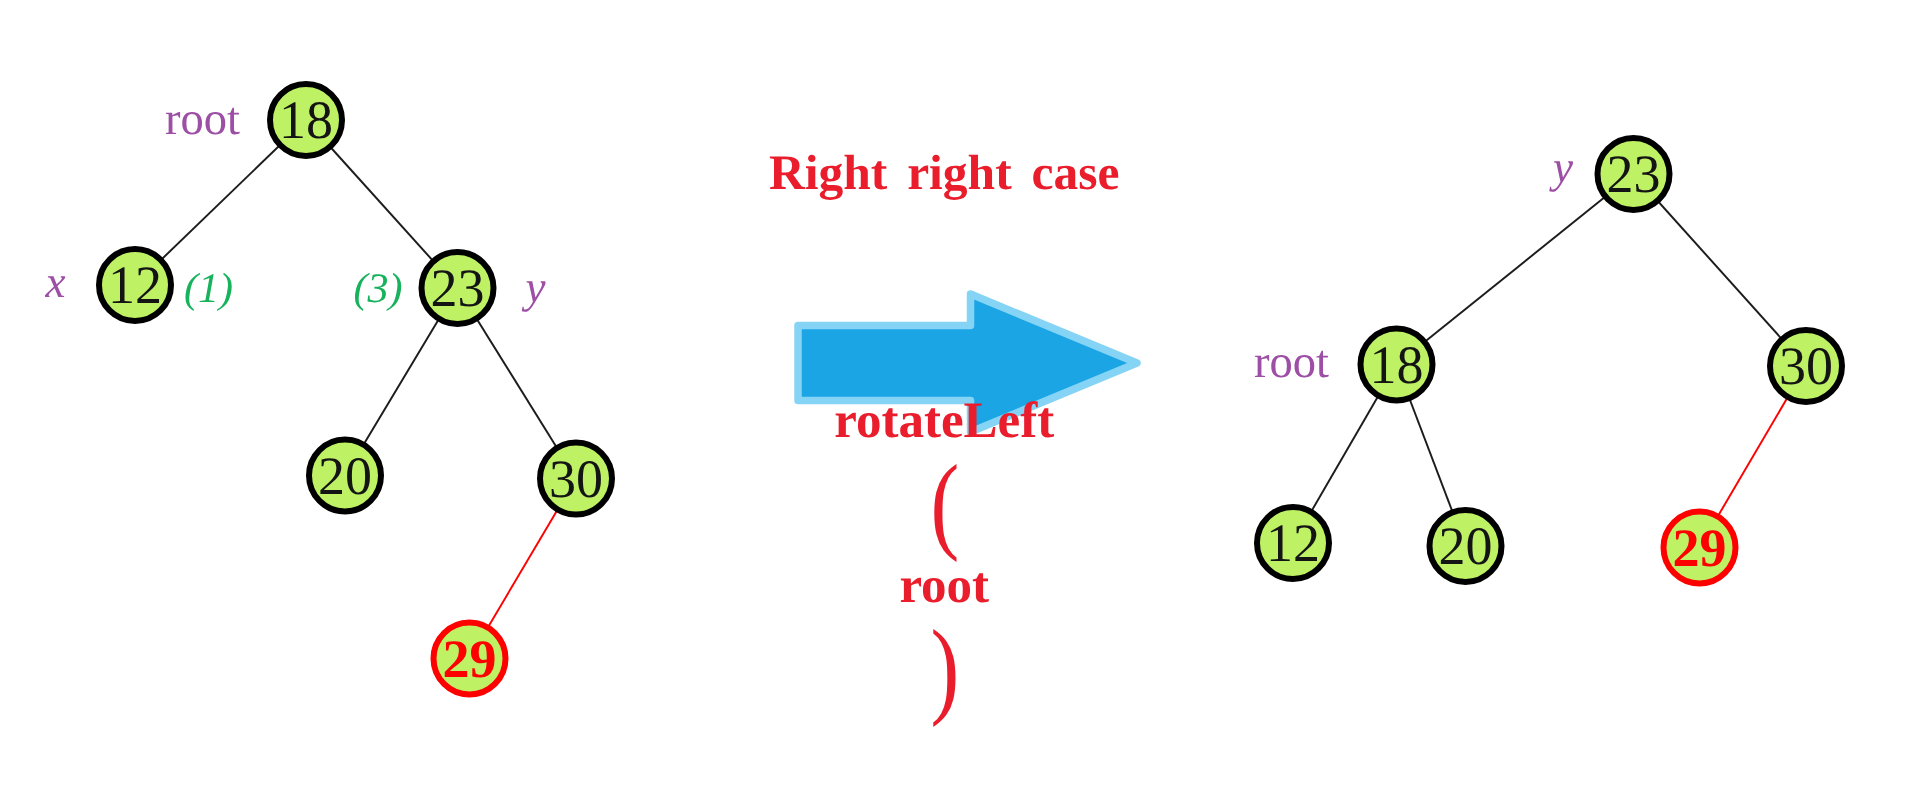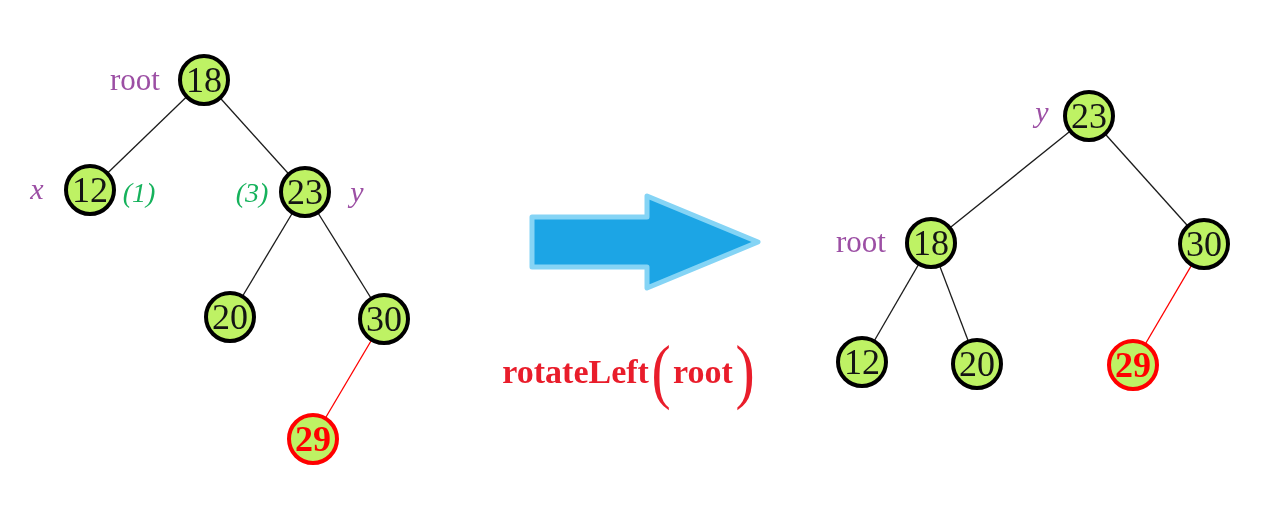--- a/index.html
+++ b/index.html
@@ -82,20 +82,21 @@
     top: 332px;
     width: 325px;
     height: 80px;
     display: flex;
     align-items: center;
     justify-content: center;
     font-size: 34px;
     font-weight: bold;
     color: var(--text-red);
     z-index: 2;
+    flex-direction: column;
   }
   .formula .paren {
     font-size: 72px;
     font-weight: normal;
     line-height: 72px;
     position: relative;
     top: -1px;
     transform: scaleX(0.8);
   }
 </style>
@@ -110,20 +111,21 @@
       <line x1="305" y1="192" x2="230" y2="317" class="edge normal"></line>
       <line x1="305" y1="192" x2="384" y2="319" class="edge normal"></line>
       <line x1="384" y1="319" x2="313" y2="439" class="edge highlight"></line>
       <line x1="1089" y1="116" x2="931" y2="243" class="edge normal"></line>
       <line x1="1089" y1="116" x2="1204" y2="244" class="edge normal"></line>
       <line x1="931" y1="243" x2="862" y2="362" class="edge normal"></line>
       <line x1="931" y1="243" x2="977" y2="364" class="edge normal"></line>
       <line x1="1204" y1="244" x2="1133" y2="365" class="edge highlight"></line>
     </svg>
 
+  <div class="case-title">Right right case</div>
 
   <div class="arrow-wrap">
     <svg width="240" height="105" viewBox="0 0 240 105">
       <polygon points="7,27 122,27 122,6 233,52 122,98 122,77 7,77" style="fill:var(--arrow-fill); stroke:var(--arrow-outline); stroke-width:5; stroke-linejoin:round;"></polygon>
     </svg>
   </div>
 
   <div class="formula">
     <span>rotateLeft</span>
       <span class="paren">(</span>

